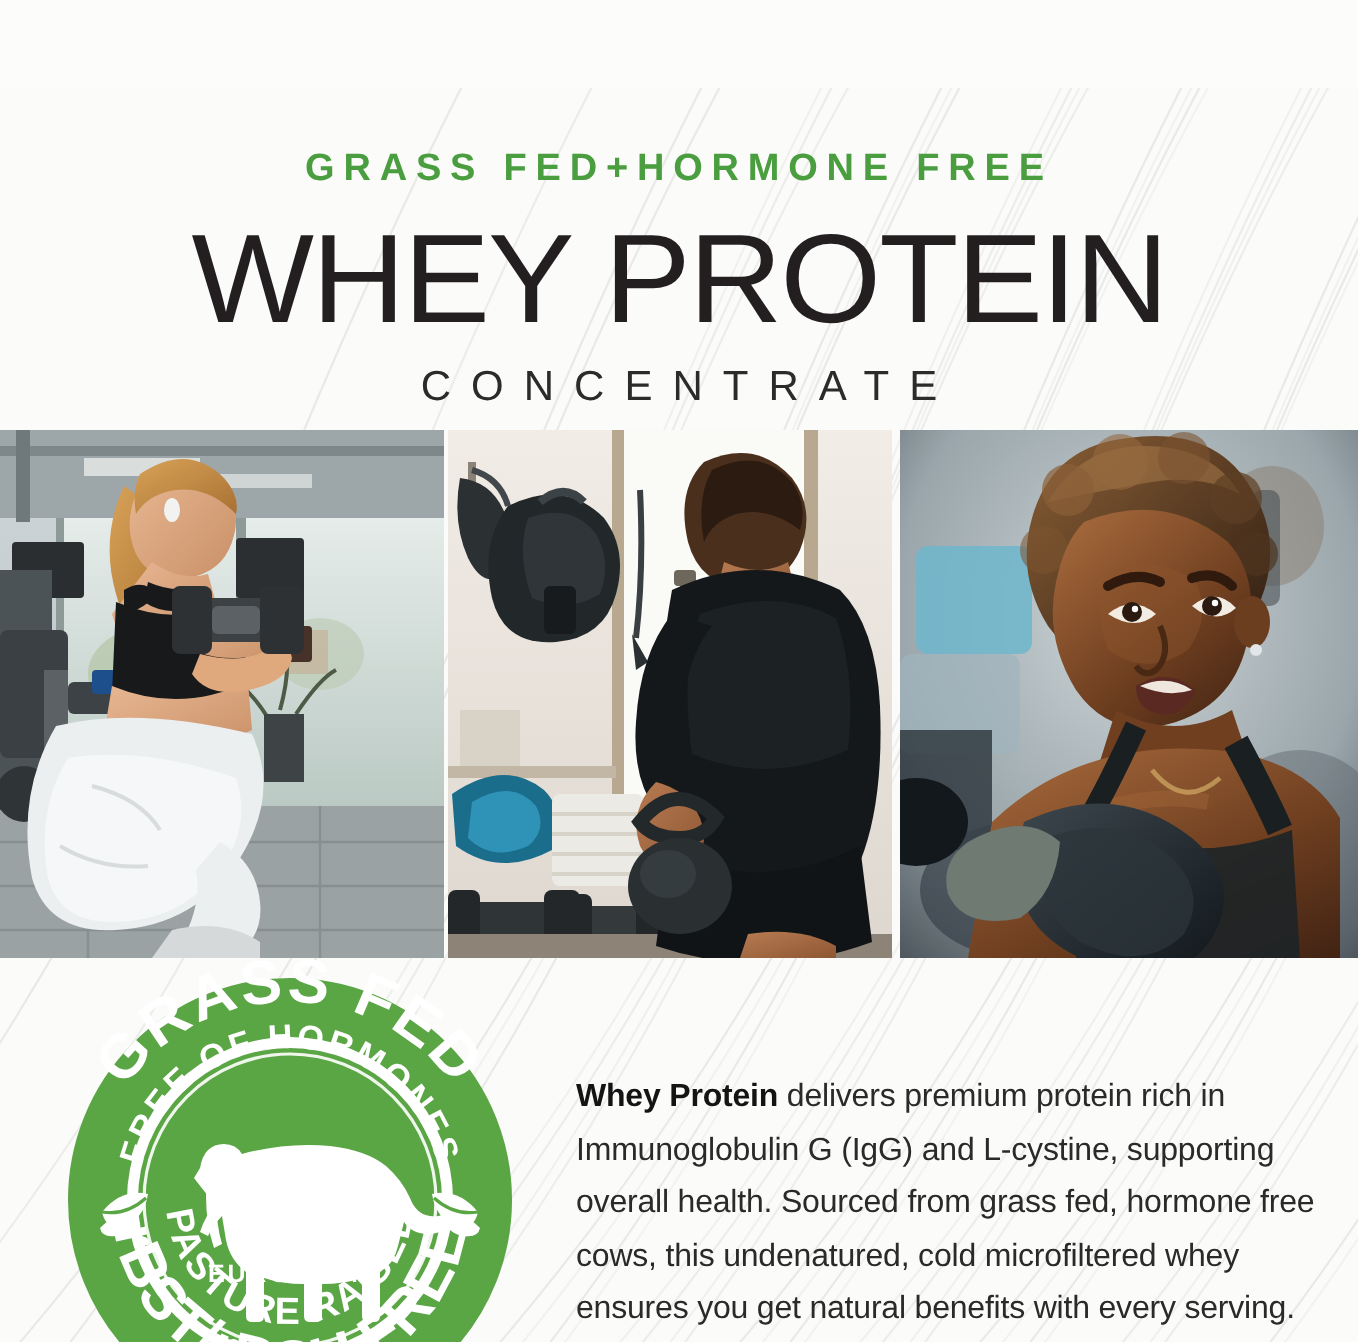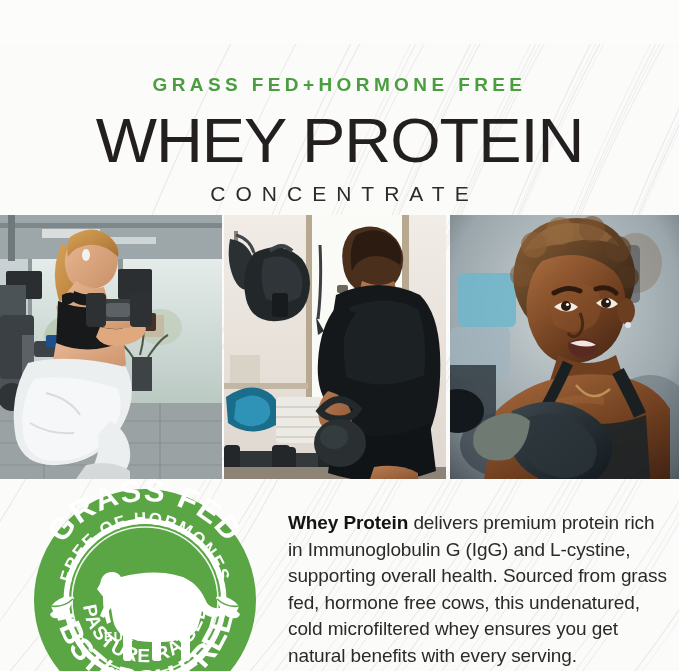--- a/index.html
+++ b/index.html
@@ -72,22 +72,22 @@
   .photo svg{display:block;width:100%;height:100%;}
   
   .bottom{
     position:absolute;left:0;top:435px;width:679px;height:236px;z-index:3;
   }
   .badge-wrap{
     position:absolute;left:20px;top:-3px;width:250px;height:236px;
   }
   .badge-wrap svg{display:block;width:250px;height:236px;}
   .body-copy{
-    position:absolute;left:288px;top:12px;width:380px;
-    font-size:19px;
+    position:absolute;left:288px;top:41px;width:380px;
+    font-size:16px;
     line-height:26.6px;
     color:#2a2a2a;
     letter-spacing:-0.1px;
   }
   .body-copy b{font-weight:bold;color:#141414;}
 </style>
 </head>
 <body>
 
 <div id="page">

